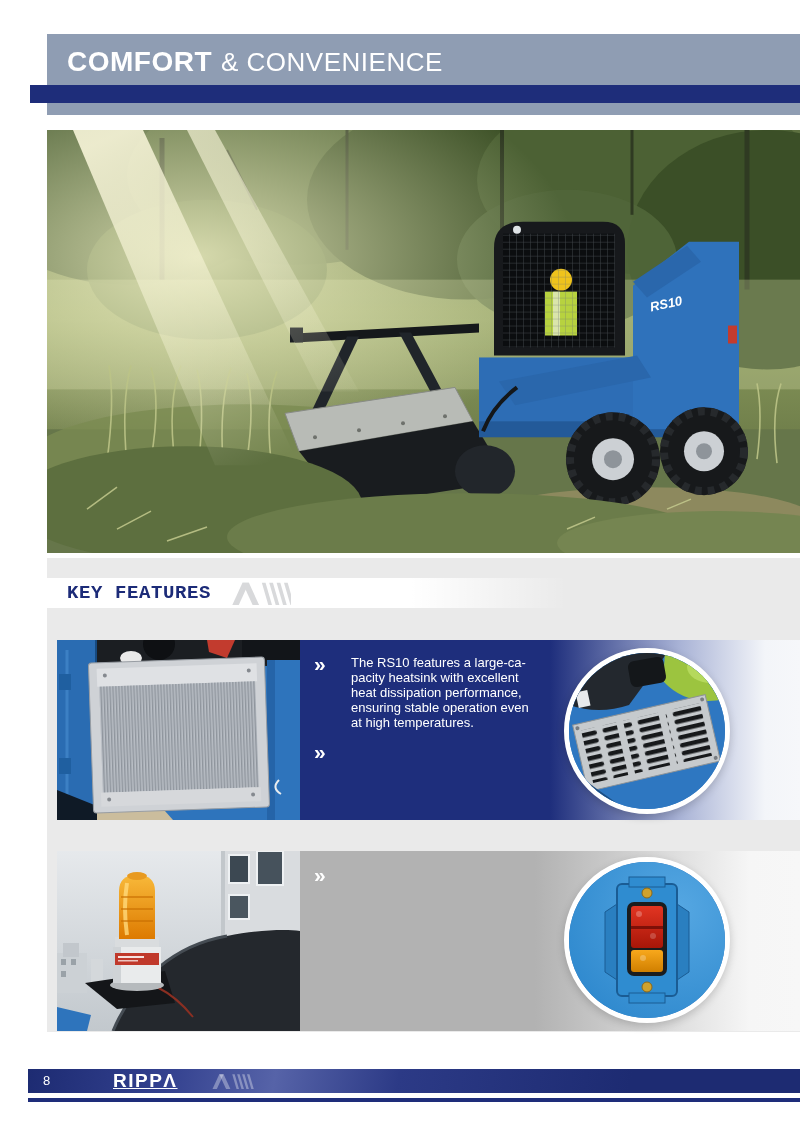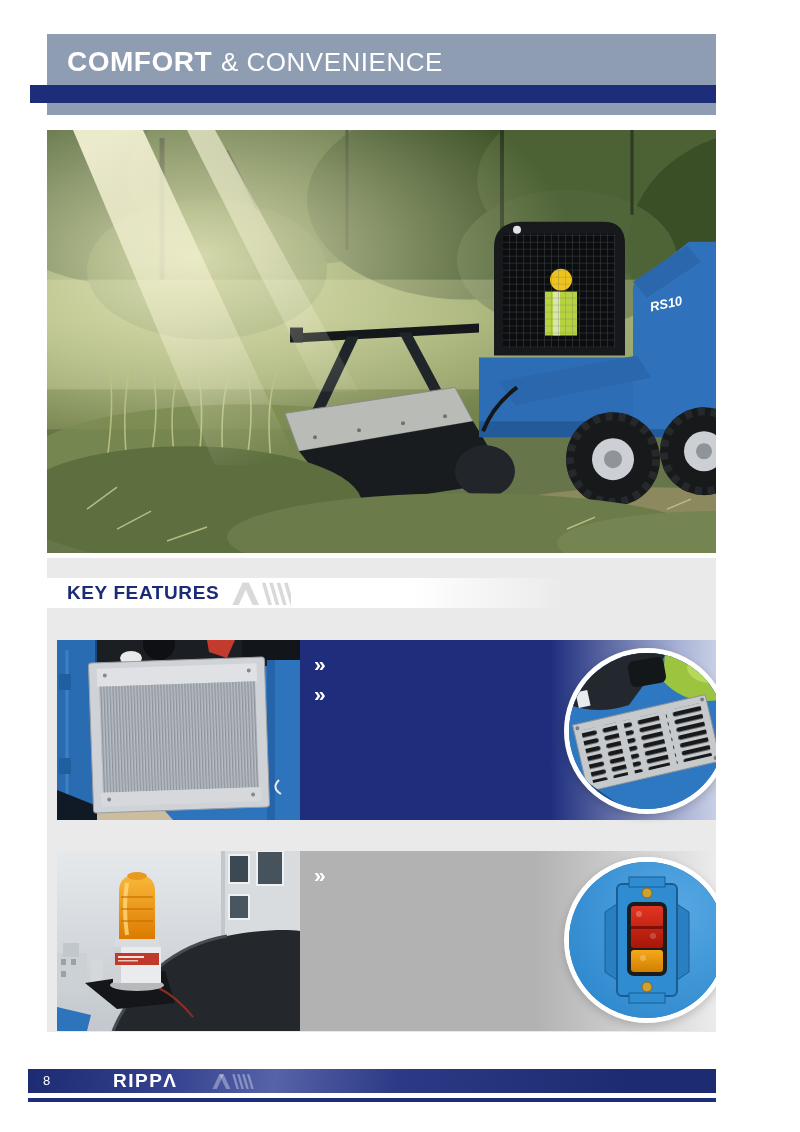--- a/index.html
+++ b/index.html
@@ -1,33 +1,33 @@
 <!DOCTYPE html>
 <html><head>
 <meta charset="utf-8">
 <style>
   html,body{margin:0;padding:0;background:#fff;}
-  .page{position:relative;width:716px;height:1132px;background:#fff;overflow:hidden;
+  .page{position:relative;width:800px;height:1132px;background:#fff;overflow:hidden;
         font-family:"Liberation Sans",sans-serif;}
   .abs{position:absolute;}
 
   
   .header-band{left:47px;top:34px;width:753px;height:81px;background:#8f9db3;}
   .header-title{left:67px;top:46px;color:#ffffff;font-size:28px;white-space:nowrap;letter-spacing:.5px;}
   .header-title .t-bold{font-weight:700;}
   .header-title .t-light{font-weight:400;font-size:26px;margin-left:9px;}
   .navy-stripe{left:30px;top:85px;width:770px;height:18px;background:#1e2d7a;}
 
   
   .hero{left:47px;top:130px;width:753px;height:423px;overflow:hidden;background:#6f8248;}
 
   
   .section{left:47px;top:558px;width:753px;height:474px;background:#eaeaea;}
   .kf-band{left:0;top:20px;width:520px;height:30px;
-           background:linear-gradient(90deg,#ffffff 0%,#ffffff 70%,rgba(255,255,255,0) 100%);}
+           background:linear-gradient(90deg,#ffffff 0%,#ffffff 70%,rgba(255,255,255,0) 100%);font-family:Liberation Mono, monospace;}
   .kf-title{position:absolute;left:20px;top:0;line-height:30px;font-size:19px;font-weight:700;
             color:#1c2b78;letter-spacing:.6px;}
   .kf-chevrons{position:absolute;left:182px;top:3px;width:62px;height:24px;color:#d8d9db;}
   .frow{left:0;width:753px;height:180px;}
   .row1{top:82px;} .row2{top:293px;}
   .row-photo{position:absolute;left:10px;top:0;width:243px;height:180px;overflow:hidden;}
   .row-box{position:absolute;left:253px;top:0;width:500px;height:180px;box-sizing:border-box;
            padding:15px 0 0 14px;}
   .box-navy{background:linear-gradient(90deg,#1e2e7c 0%,#1e2e7c 50%,#a9b3d6 76%,#f3f5f9 93%,#f6f7fa 100%);}
   .box-gray{background:linear-gradient(90deg,#b2b2b2 0%,#b2b2b2 47%,#d6d6d6 70%,#f6f6f6 90%,#f7f7f7 100%);}
@@ -38,21 +38,21 @@
           border:5px solid #ffffff;box-sizing:border-box;overflow:hidden;
           box-shadow:0 3px 8px rgba(0,0,0,.18);background:#2e77c1;}
   .c1{top:8px;} .c2{top:6px;}
   .circle svg{display:block;}
 
   
   .footer-bar{left:28px;top:1069px;width:772px;height:24px;
       background:linear-gradient(100deg,#1d2b72 0%,#33418f 18%,#5663a8 32%,#2c3a86 48%,#1d2b72 78%);}
   .page-num{position:absolute;left:15px;top:0;line-height:24px;color:#fff;font-size:13px;}
   .brand{position:absolute;left:85px;top:0;line-height:24px;color:#fff;font-size:19px;
-         font-weight:700;letter-spacing:1.5px;}
+         font-weight:700;letter-spacing:1.5px;text-decoration:underline;}
   .footer-chevrons{position:absolute;left:172px;top:4px;width:62px;height:16px;
                    color:rgba(255,255,255,.34);}
   .footer-line{left:28px;top:1098px;width:772px;height:4px;background:#1e2d7a;}
 </style>
 </head>
 <body>
 
 <div class="page">
 
   <div class="abs header-band"></div>
@@ -220,20 +220,25 @@
               <circle cx="194" cy="33" r="2" fill="#85898f"></circle>
             <circle cx="50" cy="157" r="2" fill="#85898f"></circle>
               <circle cx="194" cy="157" r="2" fill="#85898f"></circle>
           </g>
           <path d="M222,140 q-8,8 2,14" stroke="#e8ecef" stroke-width="2" fill="none"></path>
         </svg>
       </div>
       <div class="row-box box-navy">
         <div class="bullet">
           <span class="bullet-icon">»</span>
+          <span class="bullet-text">The RS10 features a large-ca-
+pacity heatsink with excellent
+heat dissipation performance,
+ensuring stable operation even
+at high temperatures.</span>
         </div>
         <div class="bullet">
           <span class="bullet-icon">»</span>
         </div>
       </div>
       <div class="circle c1">
         <svg viewBox="0 0 156 156" width="156" height="156">
           <defs>
             <pattern id="slots" width="36" height="8" patternUnits="userSpaceOnUse">
               <rect x="2" y="2" width="30" height="4.5" rx="2.2" fill="#17191b"></rect>

